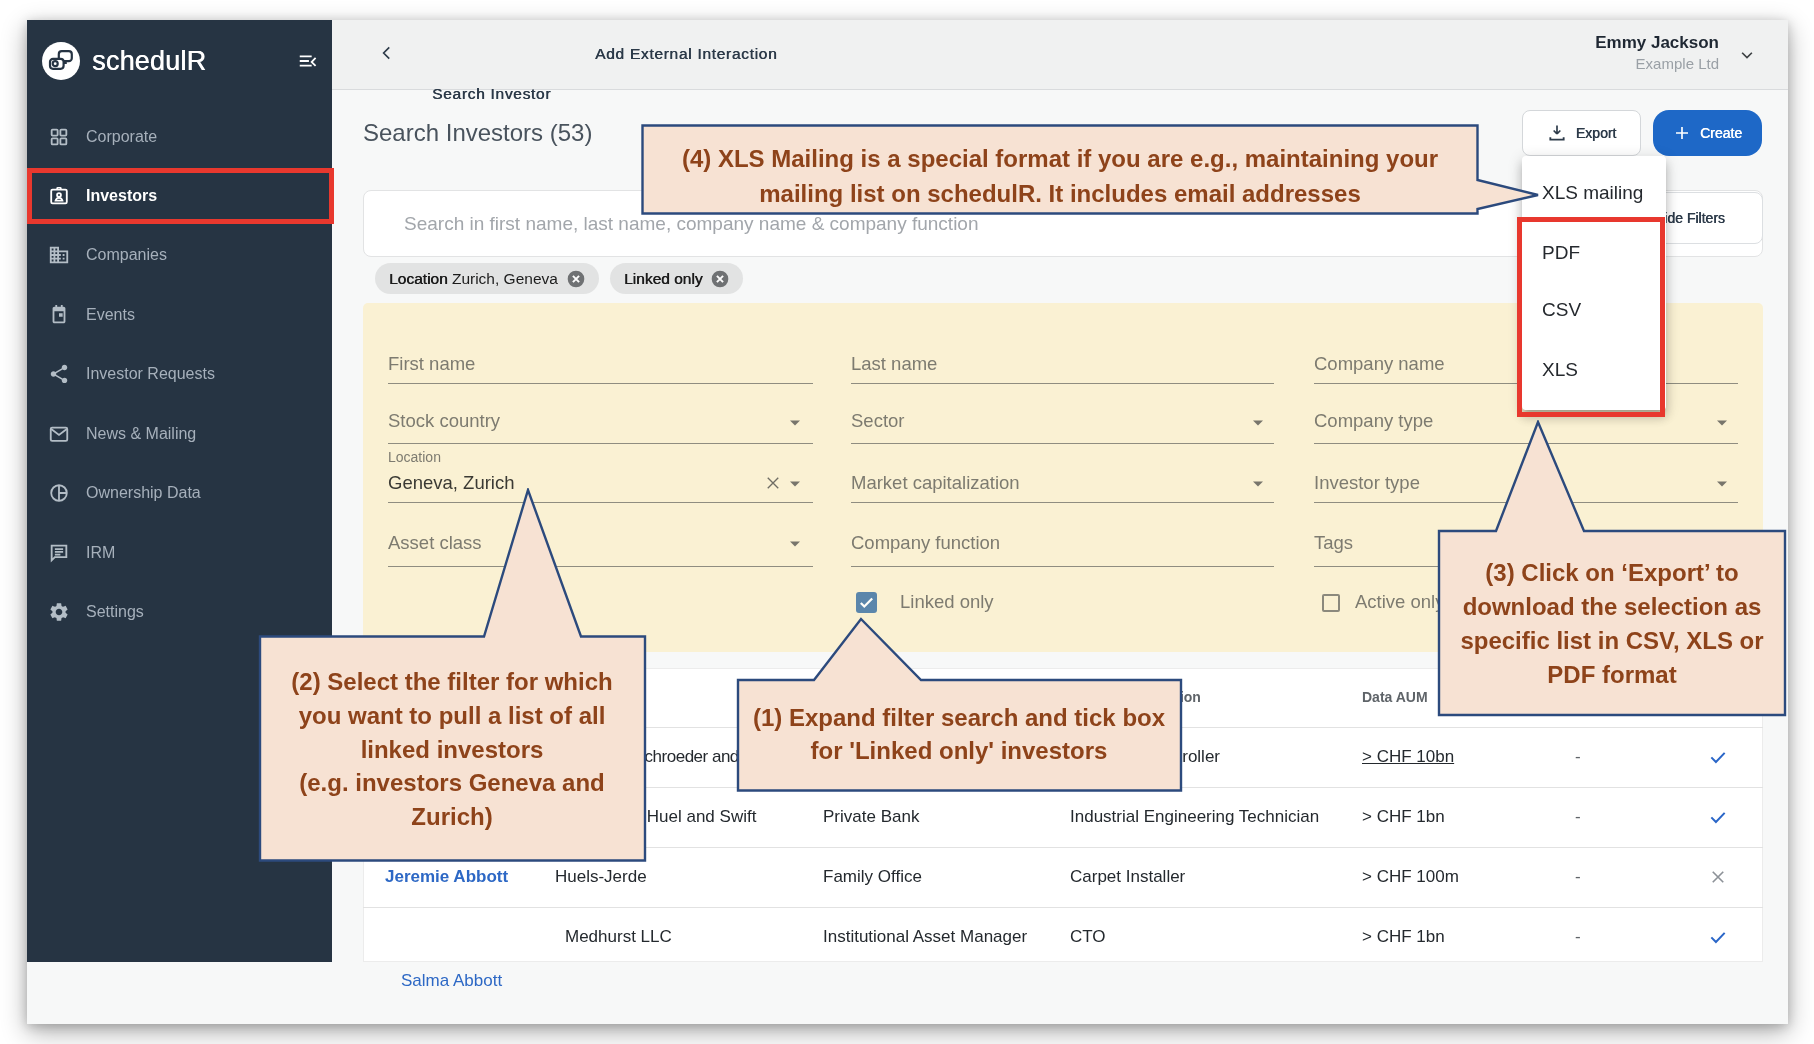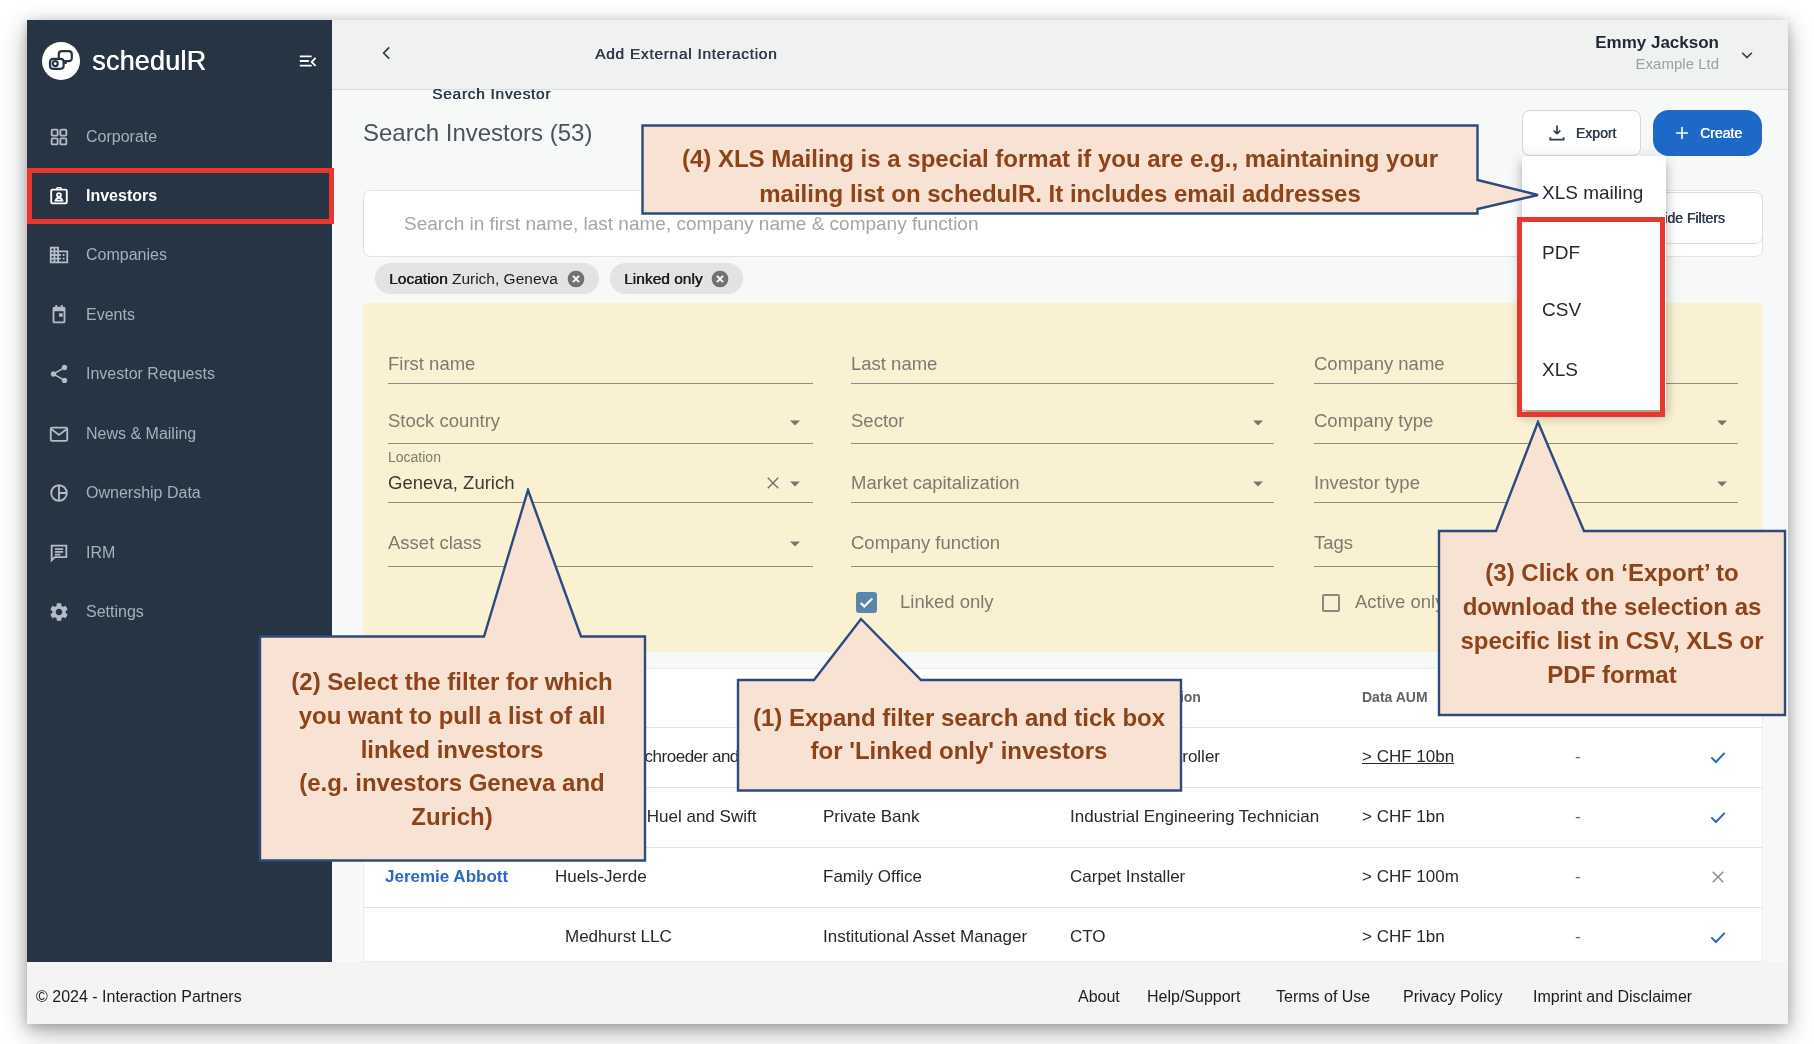--- a/index.html
+++ b/index.html
@@ -255,28 +255,20 @@
 
   <span class="cell link" style="left:374px; top:917px;margin-top:44px;">Salma Abbott</span>
   <span class="cell" style="left:528px; top:917px;margin-left:10px;">Medhurst LLC</span>
   <span class="cell" style="left:796px; top:917px;">Institutional Asset Manager</span>
   <span class="cell" style="left:1043px; top:917px;">CTO</span>
   <span class="cell" style="left:1335px; top:917px;">&gt; CHF 1bn</span>
   <span class="cell" style="left:1548px; top:917px; color:#5f6469;">-</span>
   <svg class="abs" style="left:1681px; top:907px;" width="20" height="20" viewBox="0 0 24 24" fill="none" stroke="#2a66c8" stroke-width="2.4">
       <path d="M4 12.5l5.5 5.5L20 7"></path>
     </svg>
-  <div id="footer">
-    <span class="fitem" style="left:9px;">© 2024 - Interaction Partners</span>
-    <span class="fitem" style="left:1051px;">About</span>
-    <span class="fitem" style="left:1120px;">Help/Support</span>
-    <span class="fitem" style="left:1249px;">Terms of Use</span>
-    <span class="fitem" style="left:1376px;">Privacy Policy</span>
-    <span class="fitem" style="left:1506px;">Imprint and Disclaimer</span>
-  </div>
 
   <div class="redbox" style="left:0; top:148px; width:307px; height:56px; border-width:5px;"></div>
 
   <div id="menu">
     <div style="top:37px;">XLS mailing</div>
     <div style="top:97px;">PDF</div>
     <div style="top:154px;">CSV</div>
     <div style="top:214px;">XLS</div>
   </div>
   <div class="redbox" style="left:1490px; top:197px; width:148px; height:200px; border-width:5px; z-index:53;"></div>

